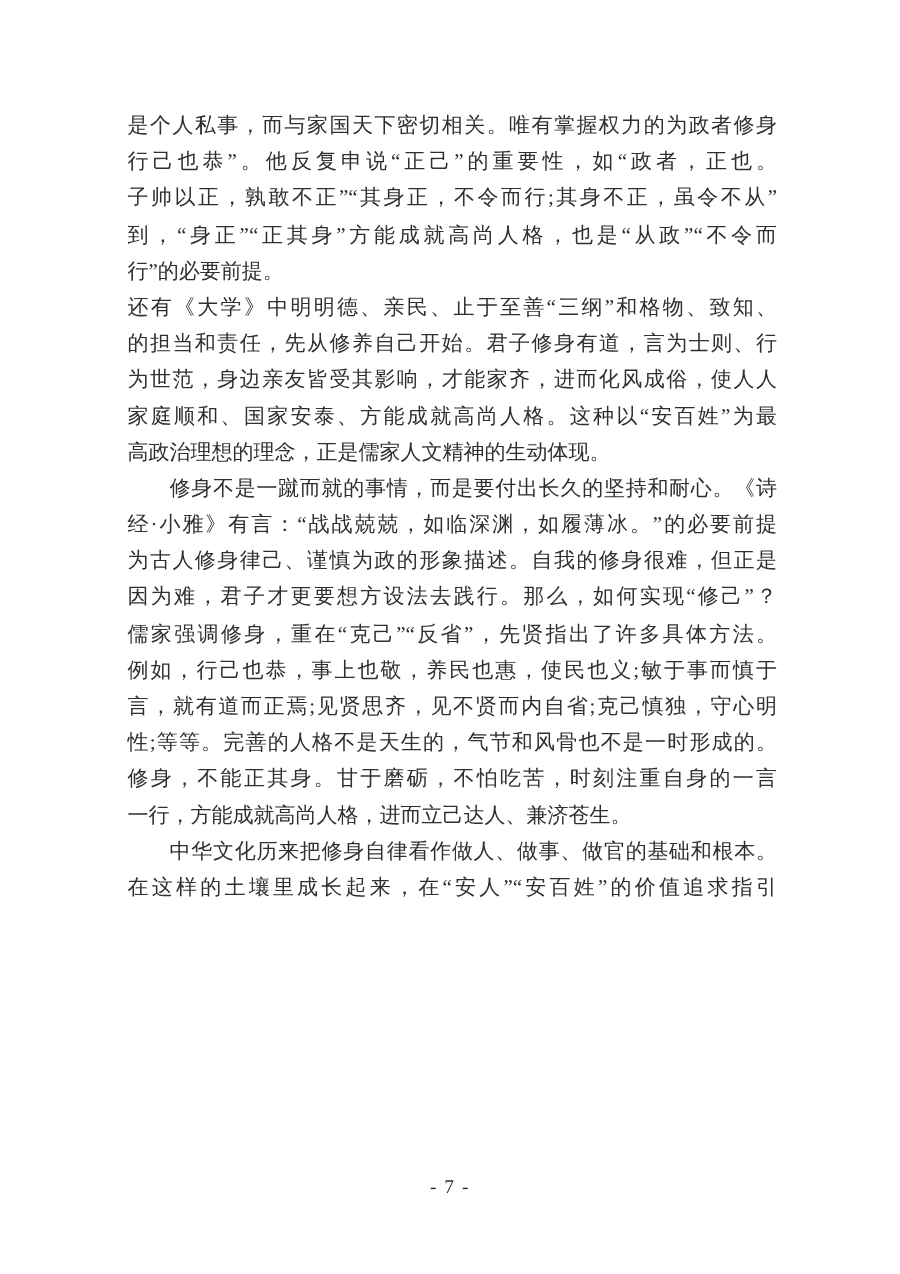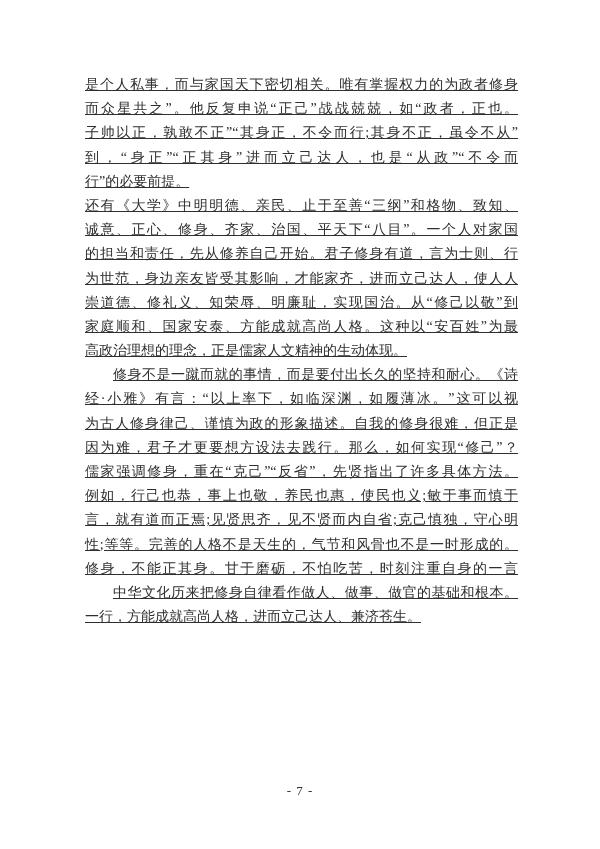--- a/index.html
+++ b/index.html
@@ -20,21 +20,20 @@
     width: 433px;
   }
   .line {
     font-family: "Liberation Serif", "DejaVu Serif", serif;
     font-size: 14px;
     color: #2f2f2f;
     height: 24.2px;
     line-height: 24.2px;
     text-align: justify;
     text-align-last: justify;
-    text-decoration: underline;
   }
   .line.indent {
     padding-left: 28px;
   }
   .line.para-end {
     text-align-last: auto;
   }
   .footer {
     position: absolute;
     left: 0;
@@ -45,37 +44,36 @@
     font-size: 13px;
     color: #2f2f2f;
     letter-spacing: 1px;
   }
 </style>
 </head>
 <body>
 
 <div class="sheet">
   <div class="line">是个人私事，而与家国天下密切相关。唯有掌握权力的为政者修身</div>
-  <div class="line">而众星共之”。他反复申说“正己”战战兢兢，如“政者，正也。</div>
+  <div class="line">行己也恭”。他反复申说“正己”的重要性，如“政者，正也。</div>
   <div class="line">子帅以正，孰敢不正”“其身正，不令而行;其身不正，虽令不从”</div>
-  <div class="line">到，“身正”“正其身”进而立己达人，也是“从政”“不令而</div>
+  <div class="line">到，“身正”“正其身”方能成就高尚人格，也是“从政”“不令而</div>
   <div class="line para-end">行”的必要前提。</div>
   <div class="line">还有《大学》中明明德、亲民、止于至善“三纲”和格物、致知、</div>
-  <div class="line">诚意、正心、修身、齐家、治国、平天下“八目”。一个人对家国</div>
   <div class="line">的担当和责任，先从修养自己开始。君子修身有道，言为士则、行</div>
-  <div class="line">为世范，身边亲友皆受其影响，才能家齐，进而立己达人，使人人</div>
-  <div class="line">崇道德、修礼义、知荣辱、明廉耻，实现国治。从“修己以敬”到</div>
+  <div class="line">为世范，身边亲友皆受其影响，才能家齐，进而化风成俗，使人人</div>
   <div class="line">家庭顺和、国家安泰、方能成就高尚人格。这种以“安百姓”为最</div>
   <div class="line para-end">高政治理想的理念，正是儒家人文精神的生动体现。</div>
   <div class="line indent">修身不是一蹴而就的事情，而是要付出长久的坚持和耐心。《诗</div>
-  <div class="line">经·小雅》有言：“以上率下，如临深渊，如履薄冰。”这可以视</div>
+  <div class="line">经·小雅》有言：“战战兢兢，如临深渊，如履薄冰。”的必要前提</div>
   <div class="line">为古人修身律己、谨慎为政的形象描述。自我的修身很难，但正是</div>
   <div class="line">因为难，君子才更要想方设法去践行。那么，如何实现“修己”？</div>
   <div class="line">儒家强调修身，重在“克己”“反省”，先贤指出了许多具体方法。</div>
   <div class="line">例如，行己也恭，事上也敬，养民也惠，使民也义;敏于事而慎于</div>
   <div class="line">言，就有道而正焉;见贤思齐，见不贤而内自省;克己慎独，守心明</div>
   <div class="line">性;等等。完善的人格不是天生的，气节和风骨也不是一时形成的。</div>
   <div class="line">修身，不能正其身。甘于磨砺，不怕吃苦，时刻注重自身的一言</div>
+  <div class="line para-end">一行，方能成就高尚人格，进而立己达人、兼济苍生。</div>
   <div class="line indent">中华文化历来把修身自律看作做人、做事、做官的基础和根本。</div>
-  <div class="line para-end">一行，方能成就高尚人格，进而立己达人、兼济苍生。</div>
+  <div class="line">在这样的土壤里成长起来，在“安人”“安百姓”的价值追求指引</div>
 </div>
 
 <div class="footer">- 7 -</div>
 
 </body></html>

